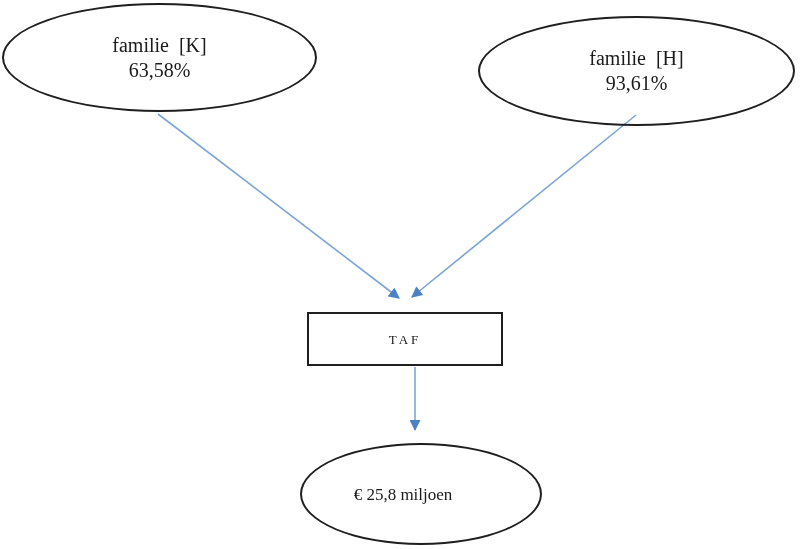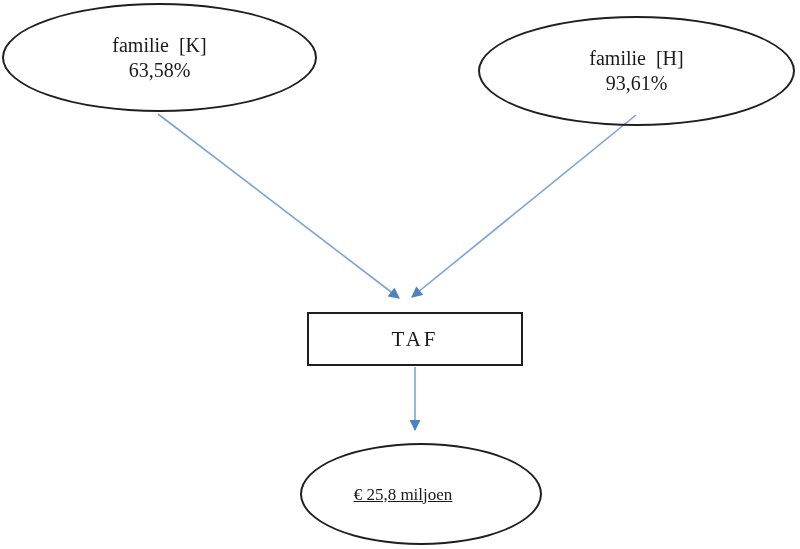--- a/index.html
+++ b/index.html
@@ -51,29 +51,29 @@
   .ellipse {
     border: 2px solid var(--shape_border, #1f1f1f);
     border-radius: 50%;
   }
   .rect {
     border: 2px solid var(--shape_border, #1f1f1f);
   }
   .node-family-k { left: 2px;   top: 3px;   width: 315px; height: 109px; }
   .node-family-h { left: 478px; top: 16px;   width: 317px; height: 110px; }
   .node-taf {
-    left: 307px; top: 312px; width: 216px; height: 54px;
-    font-size: 21px;
+    left: 307px; top: 312px; width: 196px; height: 54px;
+    font-size: 13px;
     letter-spacing: 3px;
   }
   .node-amount {
     left: 300px; top: 443px; width: 242px; height: 102px;
     font-size: 17px;
   }
-  .node-amount .node-label { transform: translateX(-18px); text-decoration: underline; }
+  .node-amount .node-label { transform: translateX(-18px); }
 </style>
 </head>
 <body>
 
 <div class="canvas">
 
   <svg class="arrows-layer" width="800" height="549" viewBox="0 0 800 549" xmlns="http://www.w3.org/2000/svg">
     <defs>
       <marker id="arrowhead" viewBox="0 0 10 10" markerWidth="12" markerHeight="11" refX="9" refY="5" orient="auto" markerUnits="userSpaceOnUse">
         <path class="arrow-head-path" d="M0,0 L10,5 L0,10 Z"></path>

